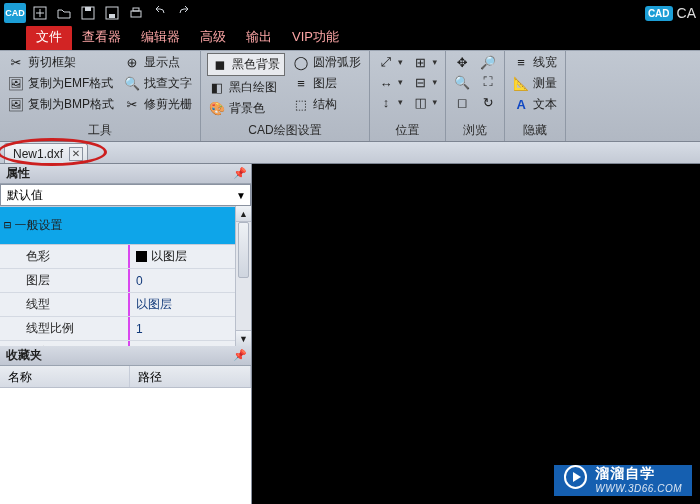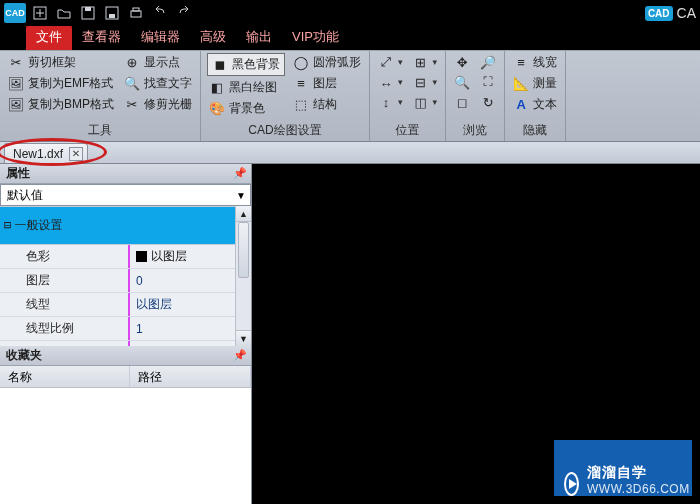--- a/index.html
+++ b/index.html
@@ -55,25 +55,25 @@
   .prop-scroll .sbtn { height:16px; background:linear-gradient(#f0f3f7,#d7dce4); border-bottom:1px solid #b9bfcb; display:flex; align-items:center; justify-content:center; font-size:9px; }
   .prop-scroll .sbtn.bottom { position:absolute; bottom:0; width:100%; border-top:1px solid #b9bfcb; border-bottom:none; }
   .prop-scroll .thumb { position:absolute; top:16px; left:2px; right:2px; height:56px; background:linear-gradient(#eef1f5,#cfd5df); border:1px solid #aeb5c2; border-radius:2px; }
 
   .fav-header-row { display:flex; background:linear-gradient(#e9ecf1,#d6dbe4); border-bottom:1px solid #b9bfcb; font-size:12px; height:22px; }
   .fav-col { padding:3px 8px; border-right:1px solid #c6ccd8; }
   .fav-body { flex:1; background:#fff; }
 
   .canvas { flex:1; background:#000; position:relative; }
 
-  .watermark { position:absolute; right:8px; bottom:8px; width:138px; height:56px; background:#155fb0; display:flex; align-items:flex-end; gap:8px; padding:0 10px; color:#fff; }
+  .watermark { position:absolute; right:8px; bottom:8px; width:138px; height:31px; background:#155fb0; display:flex; align-items:flex-start; gap:8px; padding:0 10px; color:#fff; }
   .watermark .play { width:24px; height:24px; border:2px solid #fff; border-radius:50%; display:flex; align-items:center; justify-content:center; }
   .watermark .play::after { content:""; border-left:8px solid #fff; border-top:5px solid transparent; border-bottom:5px solid transparent; margin-left:3px; }
   .wm-txt-main { font-size:14px; font-weight:bold; letter-spacing:1px; }
-  .wm-txt-sub { font-size:12px; letter-spacing:0.5px; opacity:0.85; }
+  .wm-txt-sub { font-size:10px; letter-spacing:0.5px; opacity:0.85;font-style:italic; }
 </style>
 </head>
 <body>
 
 <div class="titlebar">
   <div class="titlebar-icons">
     <div class="app-icon">CAD</div>
     <div class="tb-icon">
         <svg width="16" height="16">
           <rect x="2" y="2" width="12" height="12" fill="none" stroke="#cfd4da"></rect>

